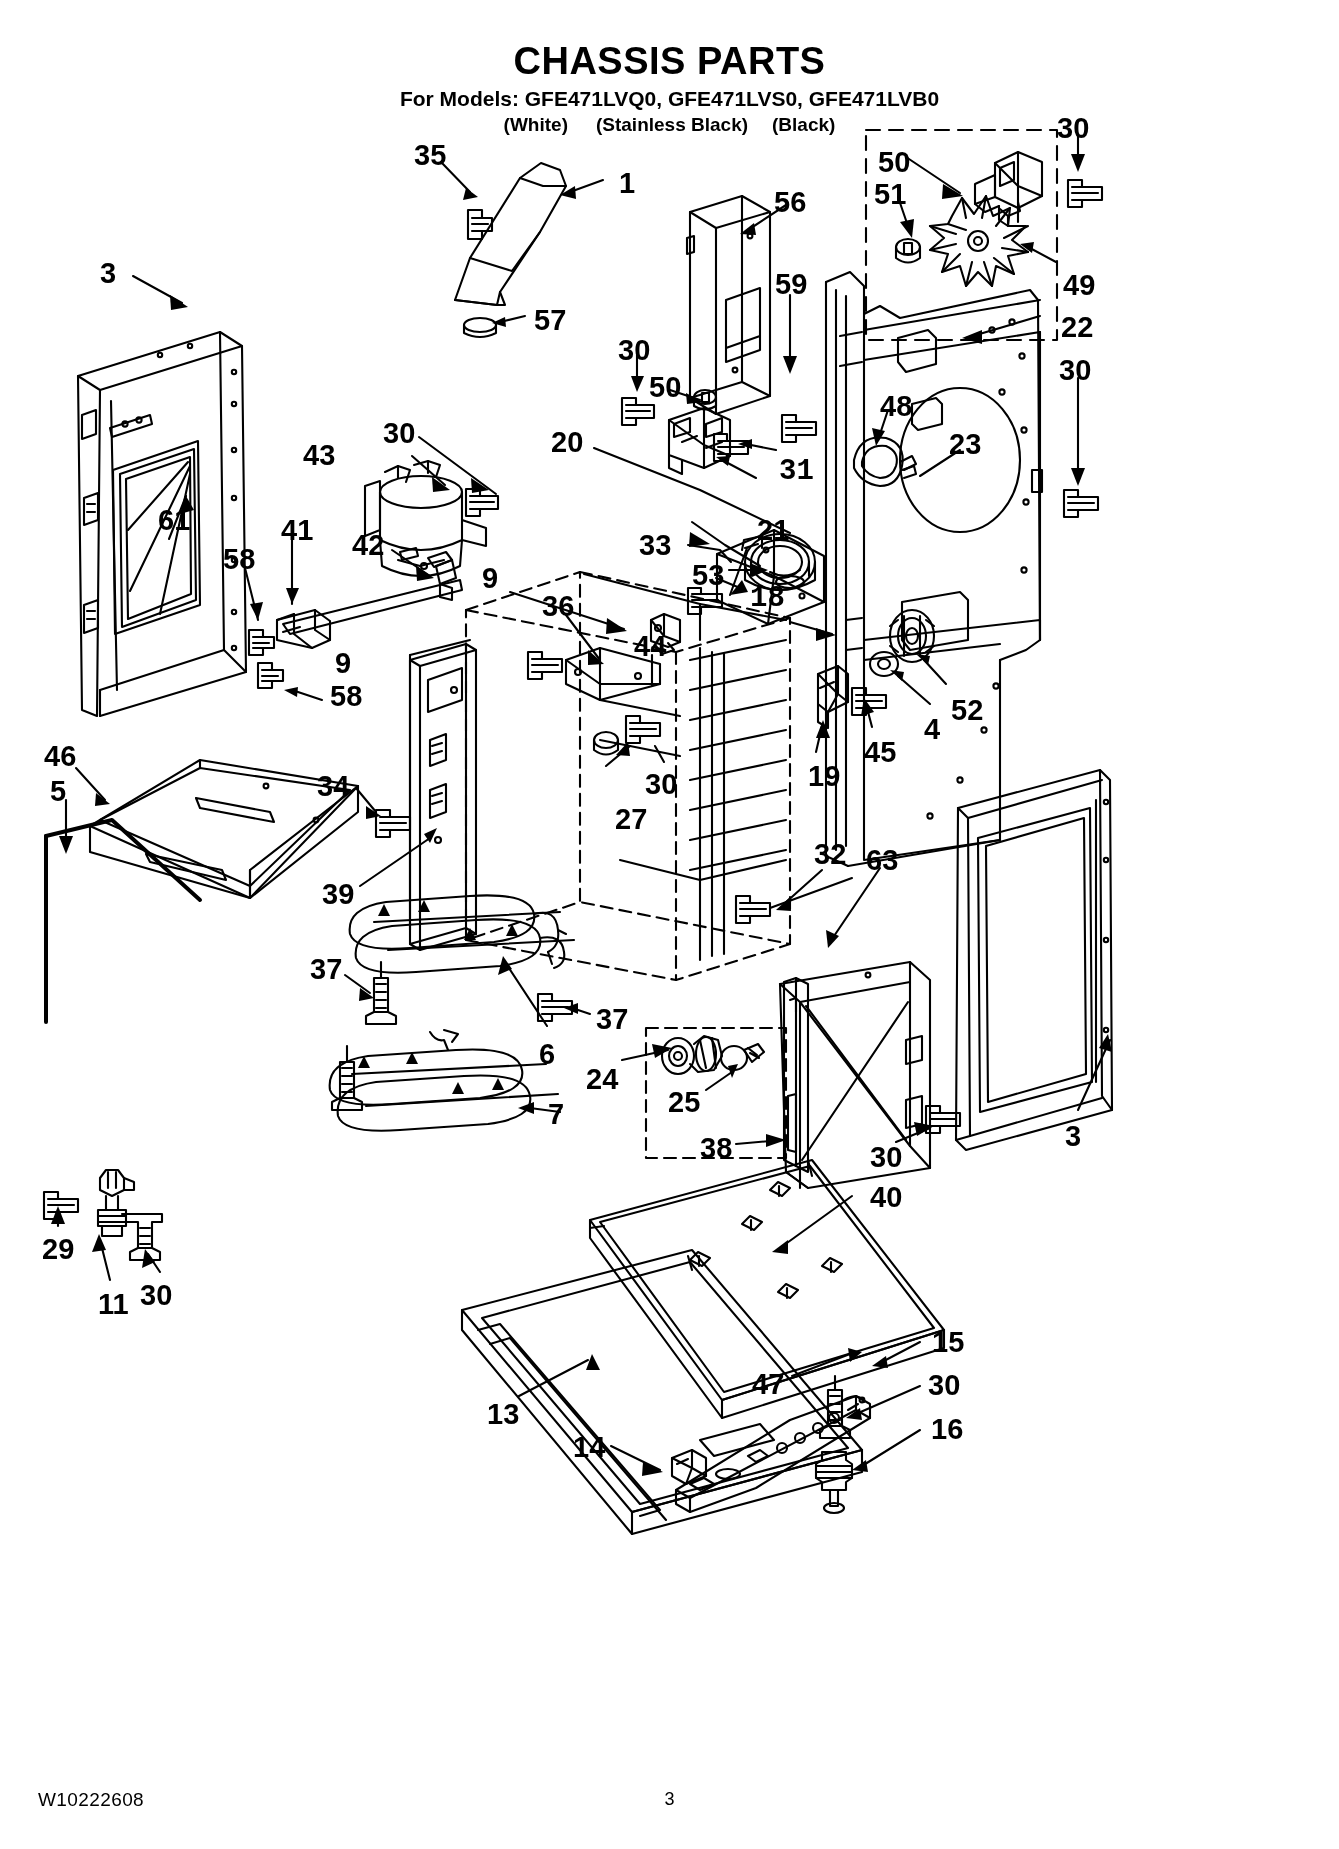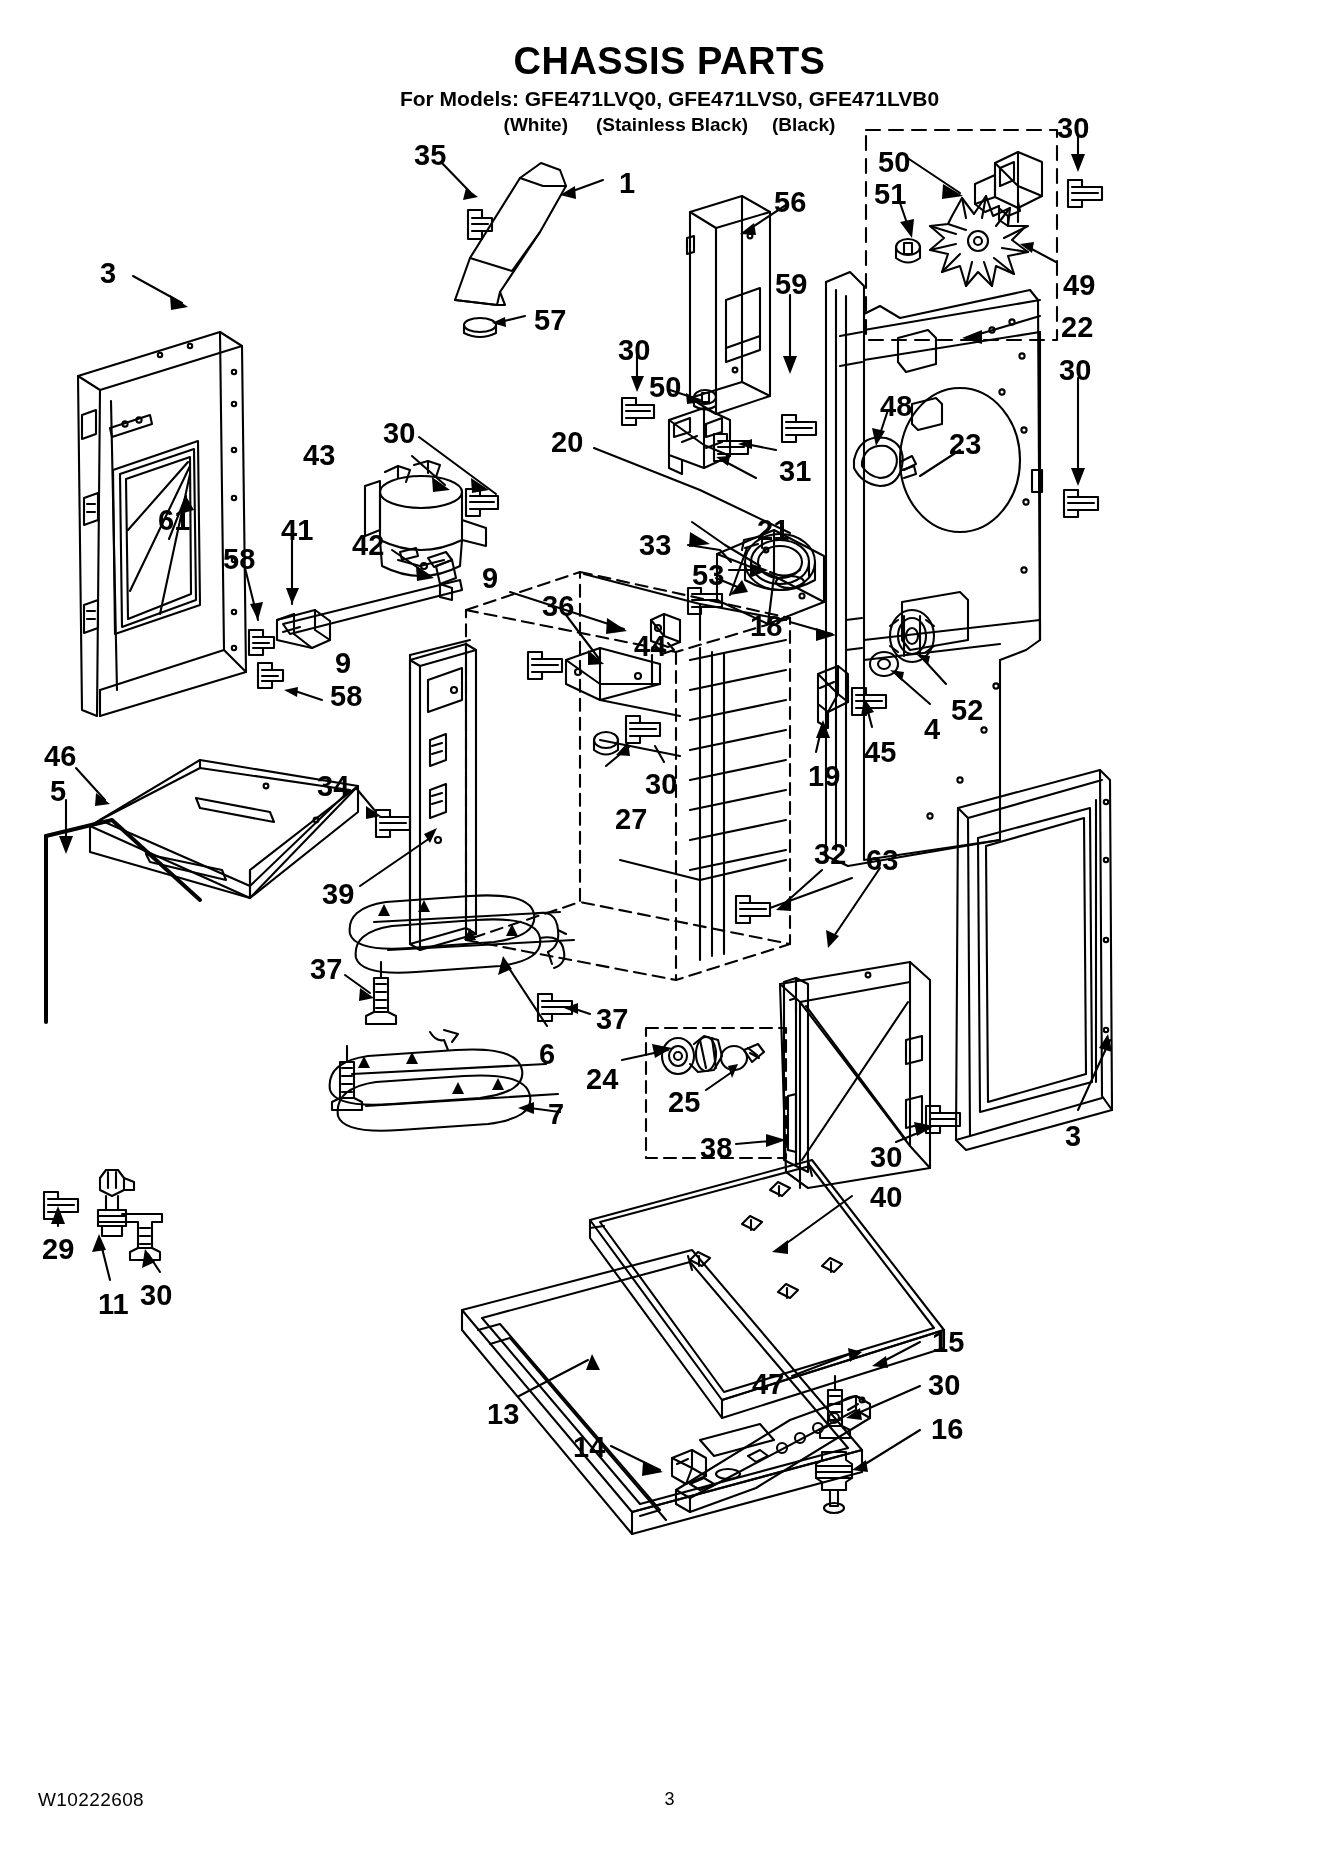--- a/index.html
+++ b/index.html
@@ -794,24 +794,24 @@
   <div class="callout" style="left:542px;  top:592px;">36</div>
   <div class="callout" style="left:634px;  top:632px;">44</div>
   <div class="callout" style="left:645px; top:770px;">30</div>
   <div class="callout" style="left:615px;  top:805px;">27</div>
   <div class="callout" style="left:551px;  top:428px;">20</div>
   <div class="callout" style="left:639px;  top:531px;">33</div>
   <div class="callout" style="left:618px; top:336px;">30</div>
   <div class="callout" style="left:649px;  top:373px;">50</div>
   <div class="callout" style="left:774px;  top:188px;">56</div>
   <div class="callout" style="left:775px;  top:270px;">59</div>
-  <div class="callout" style="left:779px;  top:457px;">31</div>
+  <div class="callout" style="left:779px;  top:457px;font-family:Liberation Mono, monospace;">31</div>
   <div class="callout" style="left:757px;  top:516px;">21</div>
   <div class="callout" style="left:692px;  top:561px;">53</div>
-  <div class="callout" style="left:750px;  top:612px;">18</div>
+  <div class="callout" style="left:750px;  top:584px;font-family:Liberation Mono, monospace;">18</div>
   <div class="callout" style="left:878px;  top:148px;">50</div>
   <div class="callout" style="left:874px;  top:180px;">51</div>
   <div class="callout" style="left:1057px; top:114px;">30</div>
   <div class="callout" style="left:1063px; top:271px;">49</div>
   <div class="callout" style="left:1061px; top:313px;">22</div>
   <div class="callout" style="left:1059px; top:356px;">30</div>
   <div class="callout" style="left:880px;  top:392px;">48</div>
   <div class="callout" style="left:949px;  top:430px;">23</div>
   <div class="callout" style="left:951px;  top:696px;">52</div>
   <div class="callout" style="left:924px;  top:715px;">4</div>

